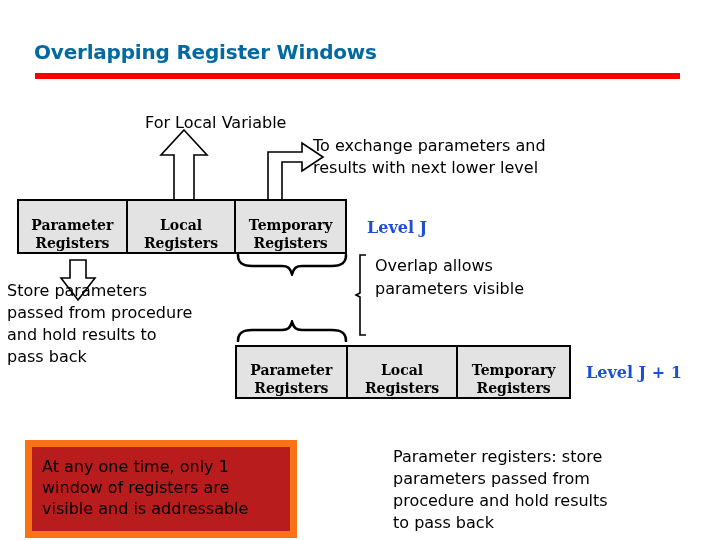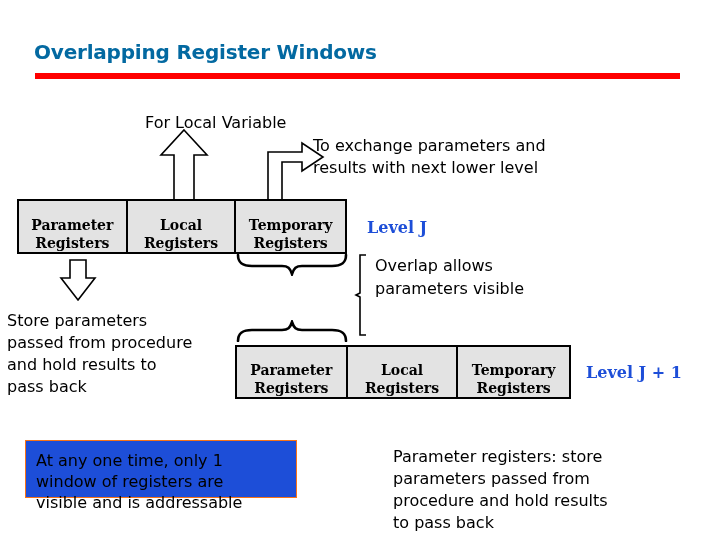--- a/index.html
+++ b/index.html
@@ -81,24 +81,24 @@
     border-right: 2px solid #000000;
   }
   .reg-cell:last-child { border-right: none; }
 
   
   #note-box {
     position: absolute;
     left: 25px;
     top: 440px;
     width: 272px;
-    height: 58px;
-    border: 1px solid #f97316;
+    height: 98px;
+    border: 7px solid #f97316;
     box-sizing: border-box;
-    background: #1d4ed8;
+    background: #b91c1c;
   }
   #note-box-text {
     position: absolute;
     left: 10px;
     top: 9px;
     font-family: "DejaVu Sans", sans-serif;
     font-size: 16px;
     line-height: 21px;
     color: #000000;
     white-space: pre-line;
@@ -148,21 +148,21 @@
   </div>
 
   <div class="serif-bold" style="left:367px; top:218px; font-size:16px;">Level J</div>
 
   <div class="vec" style="left:58px; top:258px;">
     <svg width="40" height="44" viewBox="0 0 40 44">
       <polygon points="20,42 37,20 28,20 28,2 12,2 12,20 3,20" fill="#ffffff" stroke="#000000" stroke-width="1.6" stroke-linejoin="miter"></polygon>
     </svg>
   </div>
 
-  <div class="sans" style="left:7px; top:310px; line-height:22px;">Store parameters
+  <div class="sans" style="left:7px; top:280px; line-height:22px;">Store parameters
 passed from procedure
 and hold results to
 pass back</div>
 
   <div class="vec" style="left:236px; top:254px;">
     <svg width="112" height="22" viewBox="0 0 112 22">
       <path d="M2,1 C2,10 8,12 16,12 L46,12 C52,12 54,14 56,20 C58,14 60,12 66,12 L96,12 C104,12 110,10 110,1" fill="none" stroke="#000000" stroke-width="2.6" stroke-linecap="round"></path>
     </svg>
   </div>
 

